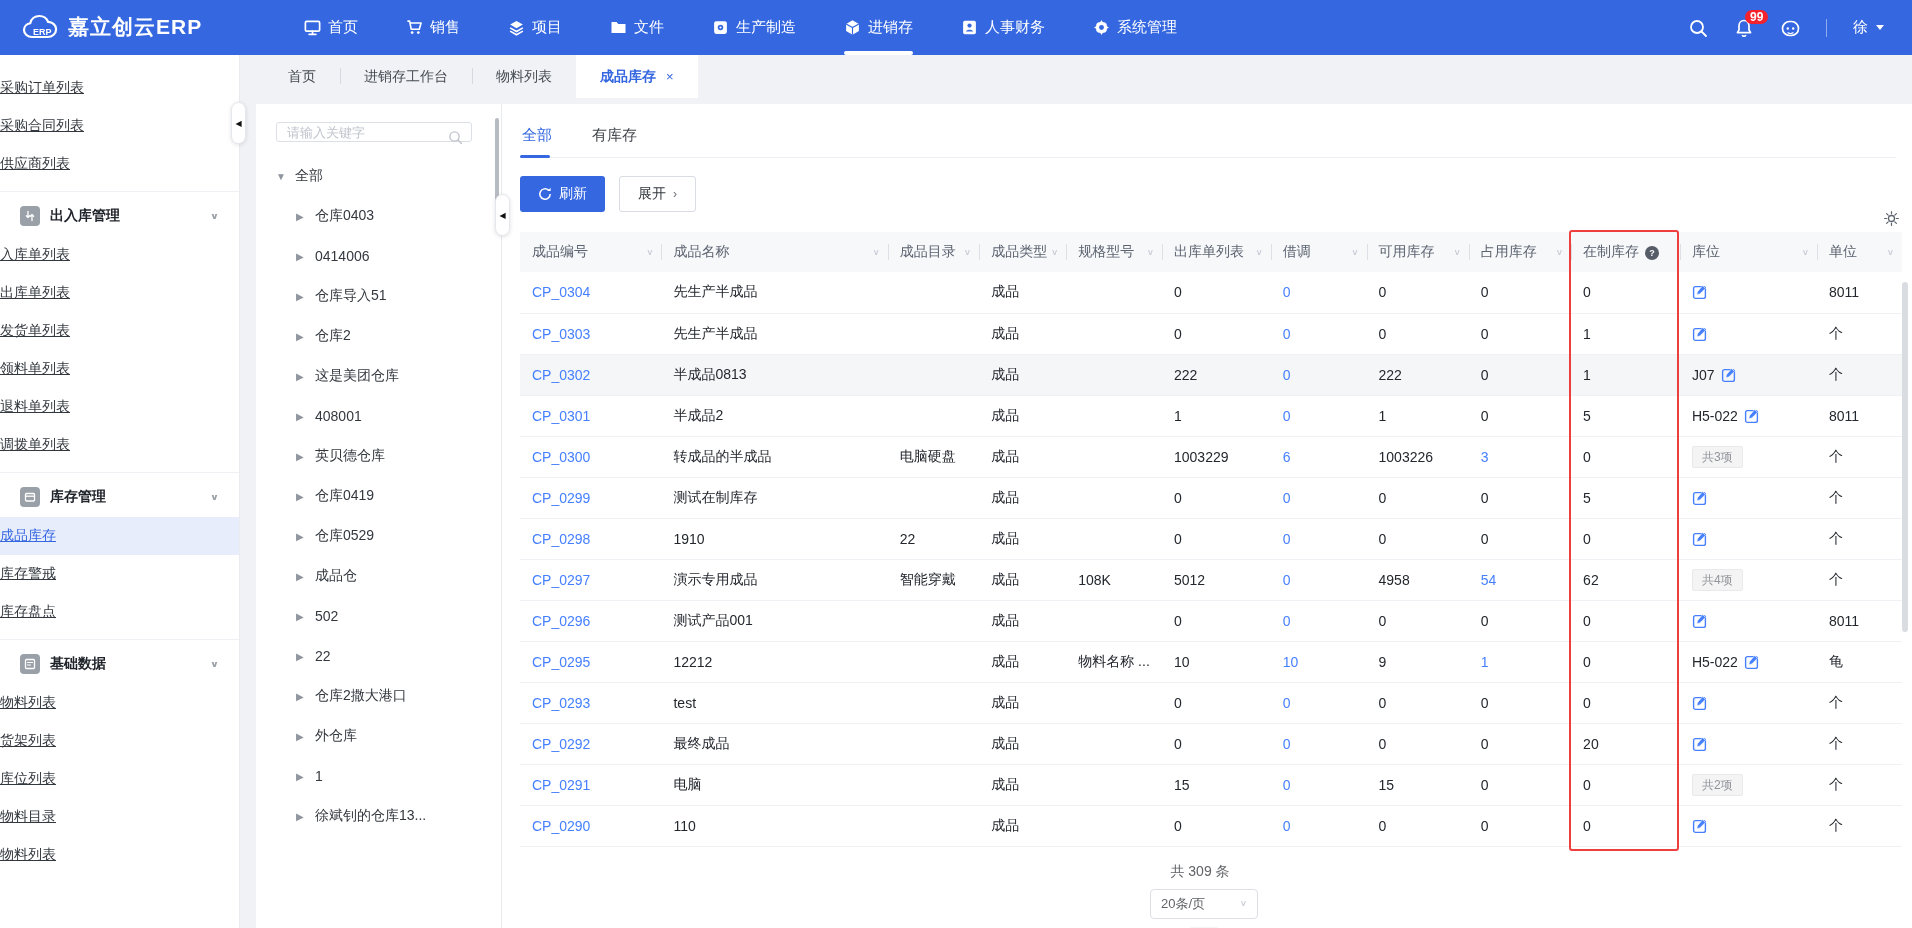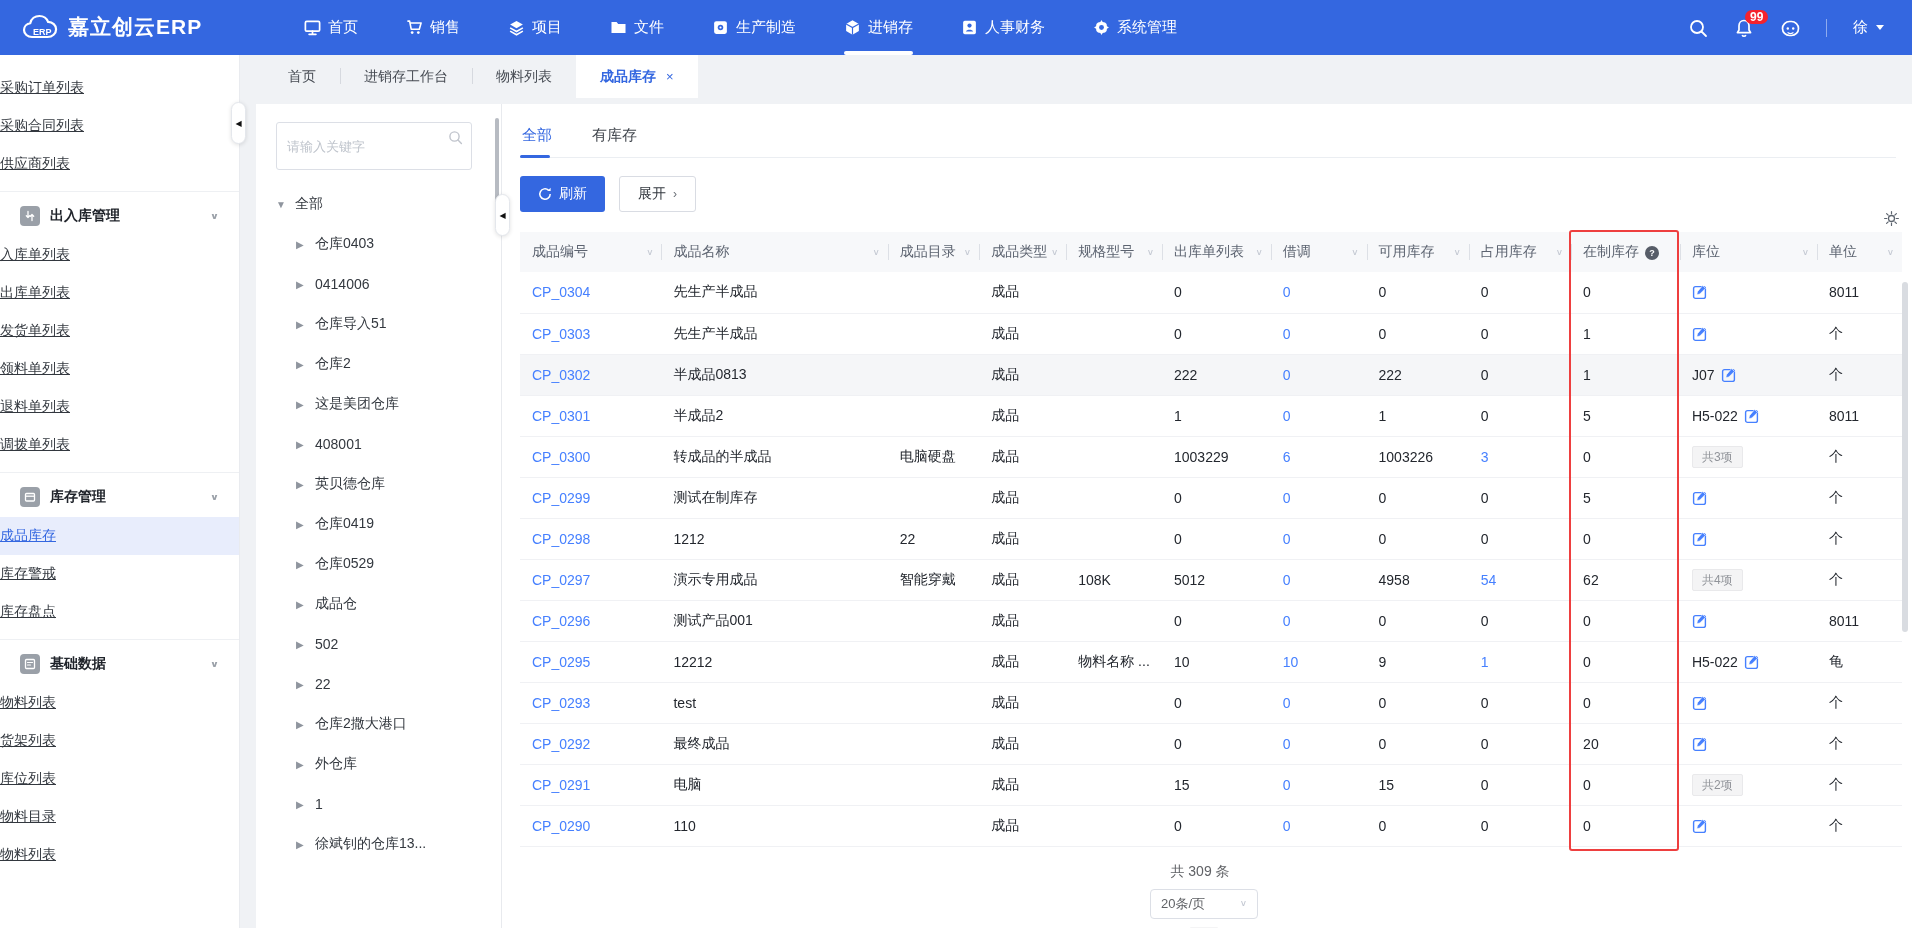--- a/index.html
+++ b/index.html
@@ -44,21 +44,21 @@
   .ptab.active::before { display:none; }
   .tab-close { color:#3467e0; font-size:13px; font-weight:normal; cursor:pointer; }
 
   
   .workspace { flex:1; padding:6px 0 0 16px; position:relative; min-height:0; }
   .card { background:#fff; height:100%; display:flex; position:relative; }
 
   
   .tree-panel { width:246px; border-right:1px solid #e8eaee; padding:18px 0 0 20px; position:relative; flex:none; }
   .tree-search { position:relative; width:196px; }
-  .tree-search input { width:100%; height:48px; border:1px solid #dcdfe6; border-radius:3px; padding:0 30px 0 10px; font-size:13px; color:#333; outline:none; font-family:inherit; }
+  .tree-search input { width:100%; height:20px; border:1px solid #dcdfe6; border-radius:3px; padding:0 30px 0 10px; font-size:13px; color:#333; outline:none; font-family:inherit; }
   .tree-search input::placeholder { color:#bfc4cc; }
   .tree-search .mag { position:absolute; right:9px; top:8px; }
   .tree { margin-top:14px; height:690px; overflow:hidden; }
   .tnode { height:40px; display:flex; align-items:center; gap:9px; font-size:14px; color:#33383f; cursor:pointer; white-space:nowrap; }
   .tnode .tcaret { color:#8f959e; font-size:10px; width:10px; flex:none; }
   .tnode.child { padding-left:20px; }
   .tree-scrollbar { position:absolute; right:2px; top:14px; width:4px; height:96px; background:#b7bbc2; border-radius:2px; }
   .collapse-handle { position:absolute; width:15px; height:42px; background:#fff; border:1px solid #e4e7ec; border-radius:8px; box-shadow:0 1px 4px rgba(0,0,0,.12); display:flex; align-items:center; justify-content:center; font-size:8px; color:#111; cursor:pointer; z-index:5; }
 
   
@@ -608,21 +608,21 @@
                     <td><span class="edit-ic">
                         <svg width="16" height="16" viewBox="0 0 16 16">
                           <rect x="1.6" y="2.6" width="11.8" height="11.8" rx="2" fill="none" stroke="#4680ff" stroke-width="1.4"></rect>
                           <path d="M10.6 1.6l2.8 2.8-5.6 5.6-3 .7.7-3z" fill="#4680ff" stroke="#fff" stroke-width=".6"></path>
                         </svg>
                       </span></td>
                     <td>个</td>
                   </tr>
                   <tr class="">
                     <td><a class="cell-link">CP_0298</a></td>
-                    <td>1212</td>
+                    <td>1910</td>
                     <td>22</td>
                     <td>成品</td>
                     <td></td>
                     <td>0</td>
                     <td><a class="cell-link">0</a></td>
                     <td>0</td>
                     <td>0</td>
                     <td>0</td>
                     <td><span class="edit-ic">
                         <svg width="16" height="16" viewBox="0 0 16 16">

